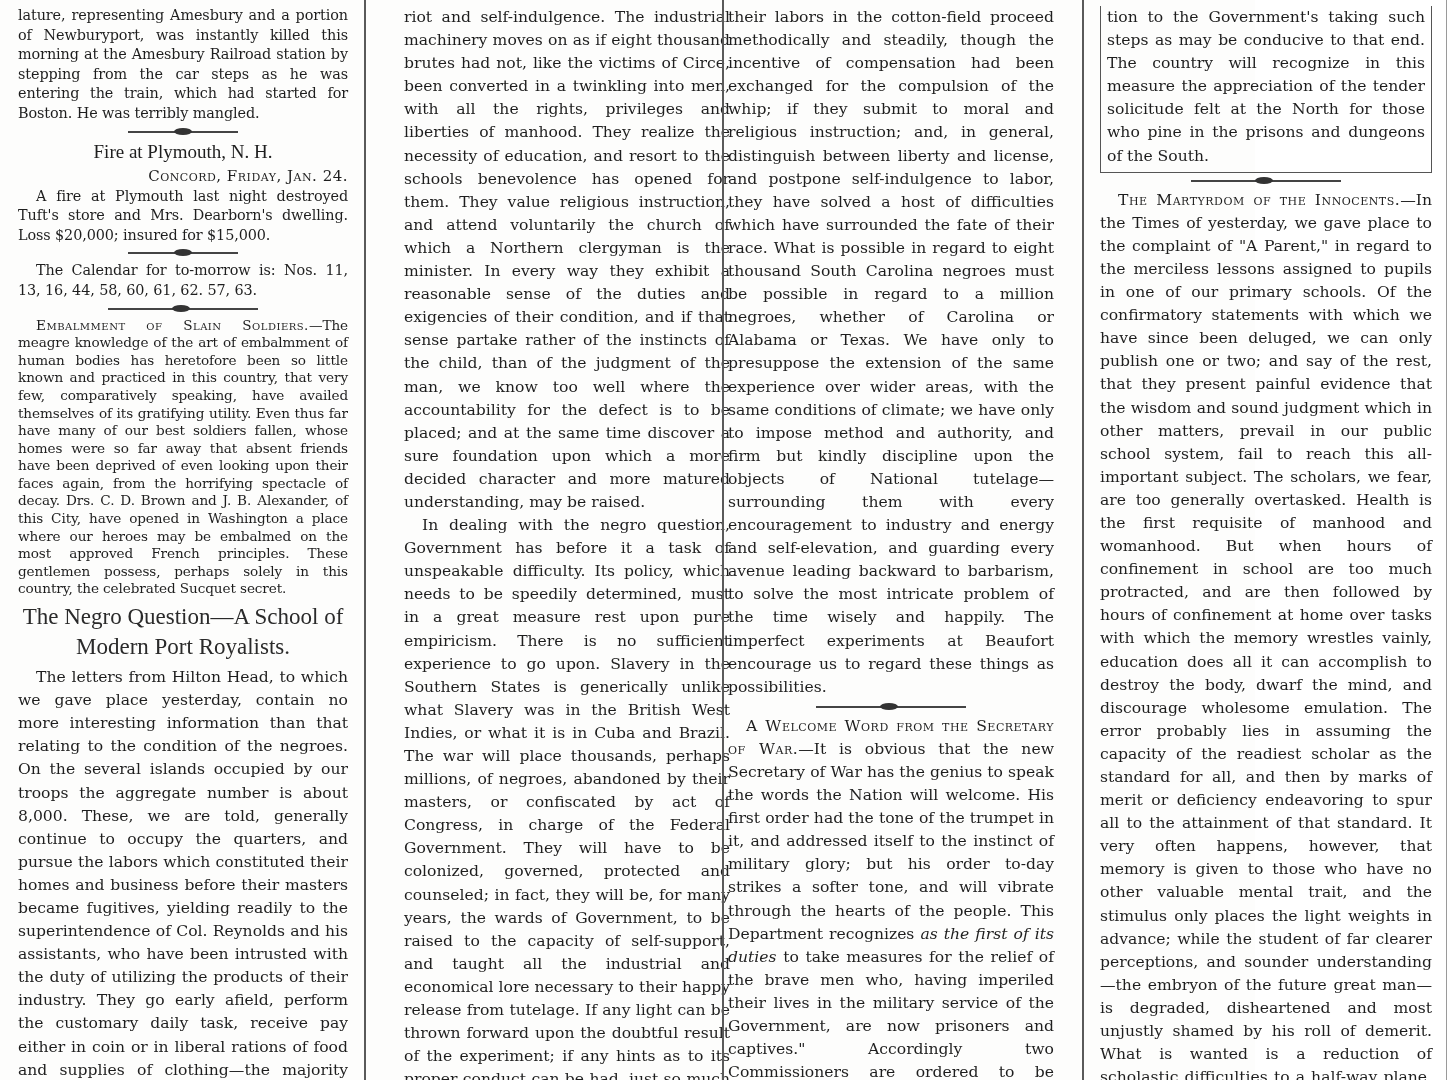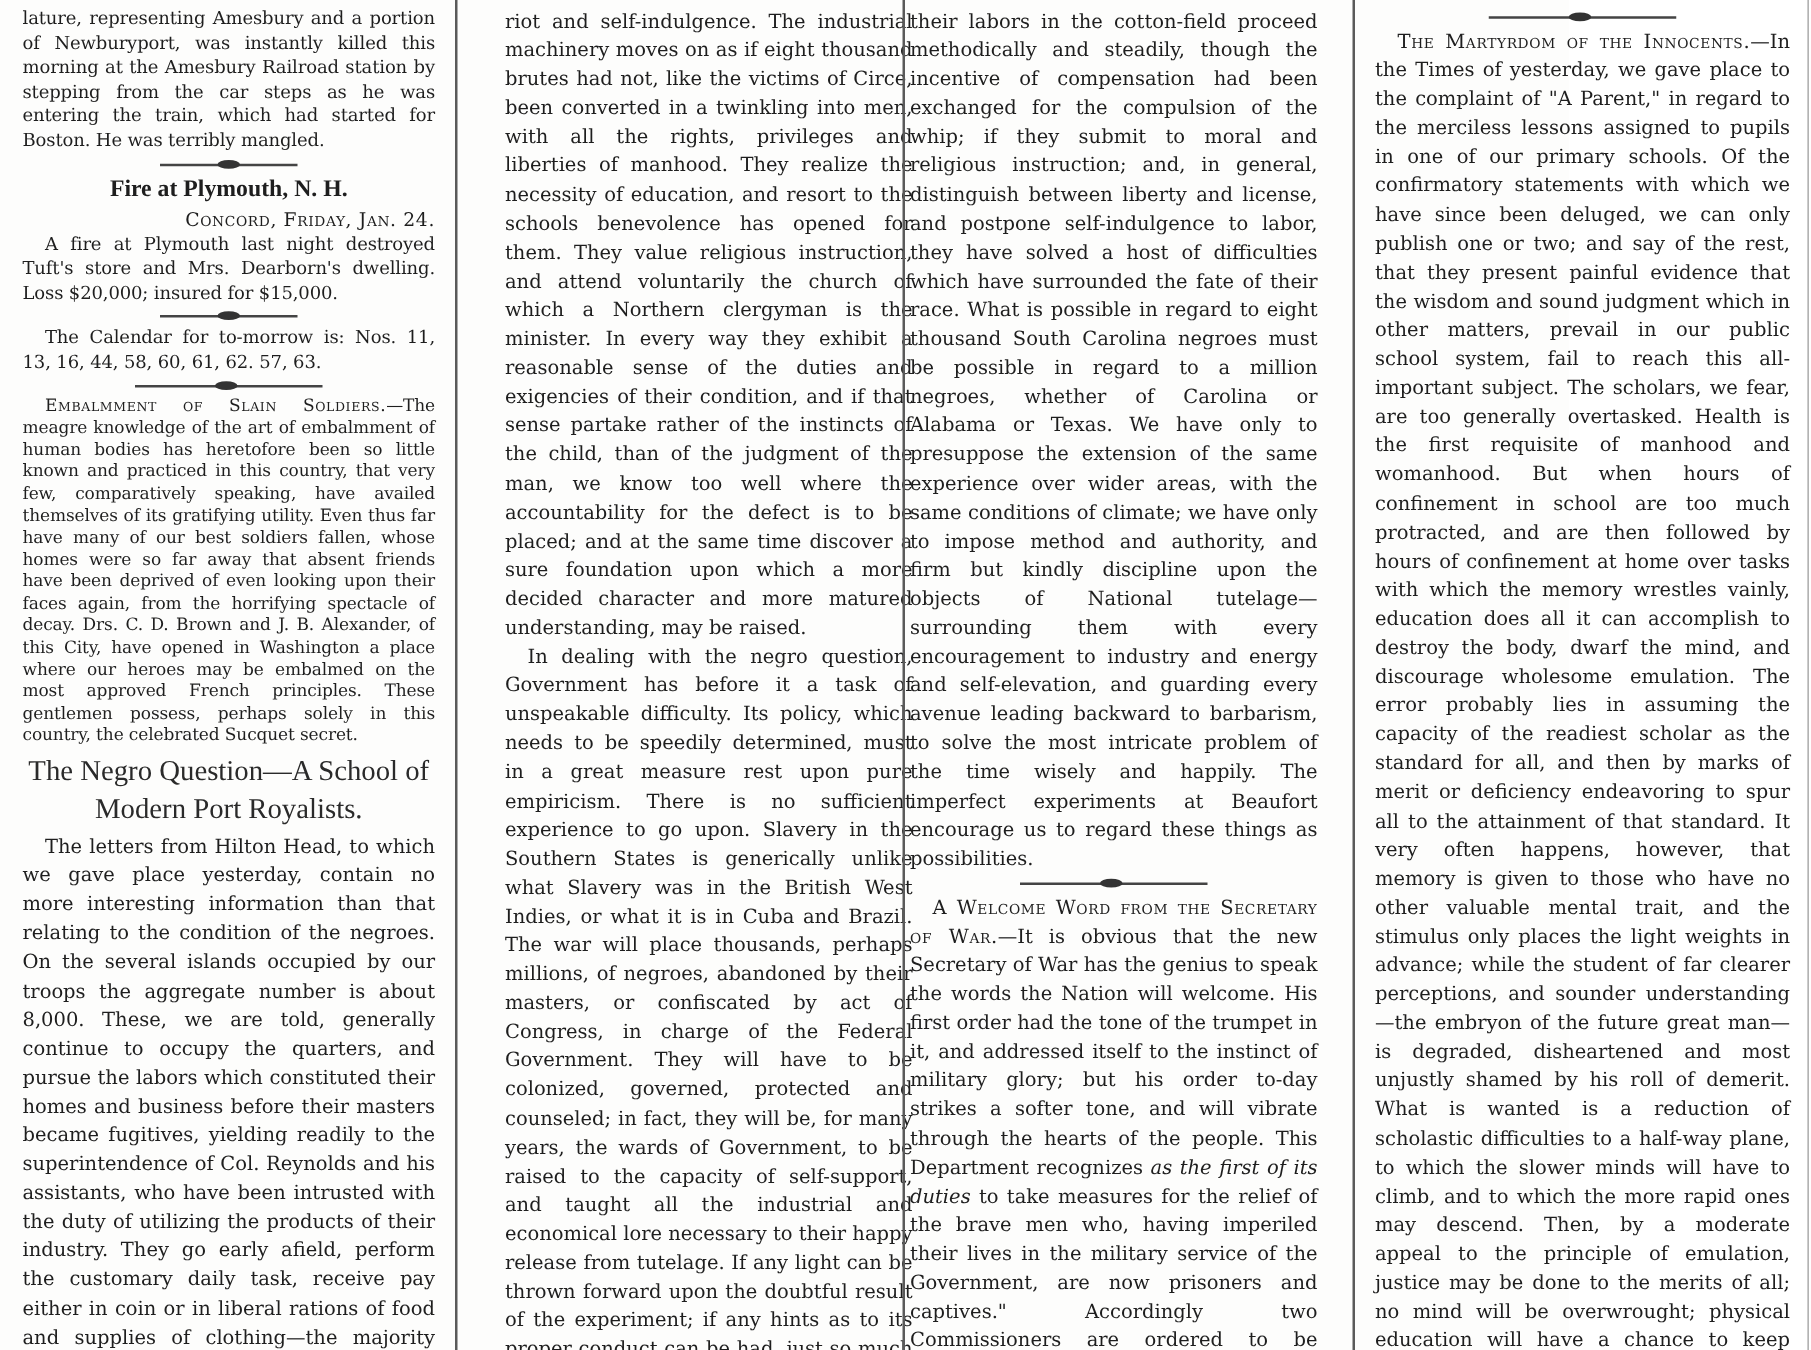--- a/index.html
+++ b/index.html
@@ -15,21 +15,21 @@
     box-sizing:border-box;
     padding:6px 14px 0 14px;
     font-size:15.6px; line-height:23.1px;
     text-align:justify;
   }
   .col p { margin:0; }
   .col .indent { text-indent:18px; }
   .vrule { position:absolute; top:0; bottom:0; width:2px; background:#5a5a5a; }
   .vrule.light { background:#9a9a9a; width:1px; }
   .head {
-    text-align:center; font-weight:bold;
+    text-align:center; font-weight:normal;
     font-family:"Liberation Serif", "DejaVu Serif", serif;
     font-size:19px; line-height:24px; margin:2px 0;
   }
   .big-head {
     text-align:center; font-weight:normal;
     font-family:"Liberation Serif", "DejaVu Serif", serif;
     font-size:23px; line-height:30px; margin:4px 0 4px 0;
     color:#2a2a2a;
   }
   .dateline { text-align:right; font-size:15px; line-height:21px; }
@@ -79,18 +79,19 @@
 
   <div class="col" style="left:714px; width:354px;">
     <p>their labors in the cotton-field proceed methodically and steadily, though the incentive of compensation had been exchanged for the compulsion of the whip; if they submit to moral and religious instruction; and, in general, distinguish between liberty and license, and postpone self-indulgence to labor, they have solved a host of difficulties which have surrounded the fate of their race. What is possible in regard to eight thousand South Carolina negroes must be possible in regard to a million negroes, whether of Carolina or Alabama or Texas. We have only to presuppose the extension of the same experience over wider areas, with the same conditions of climate; we have only to impose method and authority, and firm but kindly discipline upon the objects of National tutelage—surrounding them with every encouragement to industry and energy and self-elevation, and guarding every avenue leading backward to barbarism, to solve the most intricate problem of the time wisely and happily. The imperfect experiments at Beaufort encourage us to regard these things as possibilities.</p>
     <div class="rule-orn wide"></div>
     <p class="indent"><span class="sc">A Welcome Word from the Secretary of War.</span><span>—It is obvious that the new Secretary of War has the genius to speak the words the Nation will welcome. His first order had the tone of the trumpet in it, and addressed itself to the instinct of military glory; but his order to-day strikes a softer tone, and will vibrate through the hearts of the people. This Department recognizes </span><span class="it">as the first of its duties</span><span> to take measures for the relief of the brave men who, having imperiled their lives in the military service of the Government, are now prisoners and captives." Accordingly two Commissioners are ordered to be appointed to proceed to Richmond and elsewhere, and, so far as the Confederate authorities will permit, take such measures as may be needful to provide for the wants and contribute to the comfort</span></p>
 
   </div>
   <div class="vrule" style="left:1082px;"></div>
 
   <div class="col" style="left:1086px; width:360px;">
+    <p class="boxed">tion to the Government's taking such steps as may be conducive to that end. The country will recognize in this measure the appreciation of the tender solicitude felt at the North for those who pine in the prisons and dungeons of the South.</p>
     <div class="rule-orn wide"></div>
     <p class="indent"><span class="sc">The Martyrdom of the Innocents.</span><span>—In the Times of yesterday, we gave place to the complaint of "A Parent," in regard to the merciless lessons assigned to pupils in one of our primary schools. Of the confirmatory statements with which we have since been deluged, we can only publish one or two; and say of the rest, that they present painful evidence that the wisdom and sound judgment which in other matters, prevail in our public school system, fail to reach this all-important subject. The scholars, we fear, are too generally overtasked. Health is the first requisite of manhood and womanhood. But when hours of confinement in school are too much protracted, and are then followed by hours of confinement at home over tasks with which the memory wrestles vainly, education does all it can accomplish to destroy the body, dwarf the mind, and discourage wholesome emulation. The error probably lies in assuming the capacity of the readiest scholar as the standard for all, and then by marks of merit or deficiency endeavoring to spur all to the attainment of that standard. It very often happens, however, that memory is given to those who have no other valuable mental trait, and the stimulus only places the light weights in advance; while the student of far clearer perceptions, and sounder understanding—the embryon of the future great man—is degraded, disheartened and most unjustly shamed by his roll of demerit. What is wanted is a reduction of scholastic difficulties to a half-way plane, to which the slower minds will have to climb, and to which the more rapid ones may descend. Then, by a moderate appeal to the principle of emulation, justice may be done to the merits of all; no mind will be overwrought; physical education will have a chance to keep pace with intellectual; and to the labors of the juvenile student will not be added that intense and cruel sense of care and anxiety, from which childhood should be scrupulously screened, and to which the actual</span></p>
   </div>
   <div class="vrule light" style="left:1446px;"></div>
 
 </div>
 
 </body></html>

